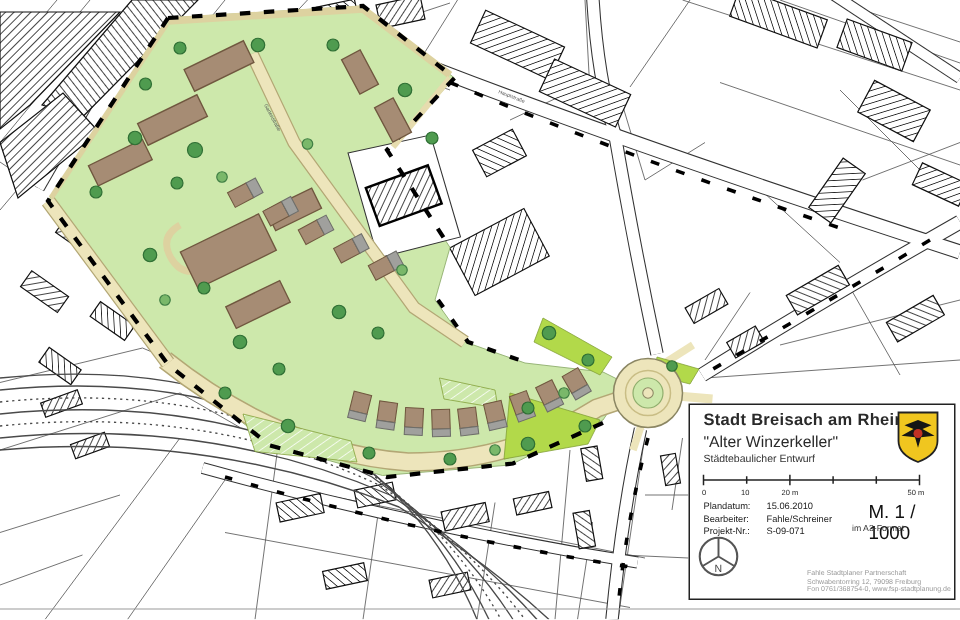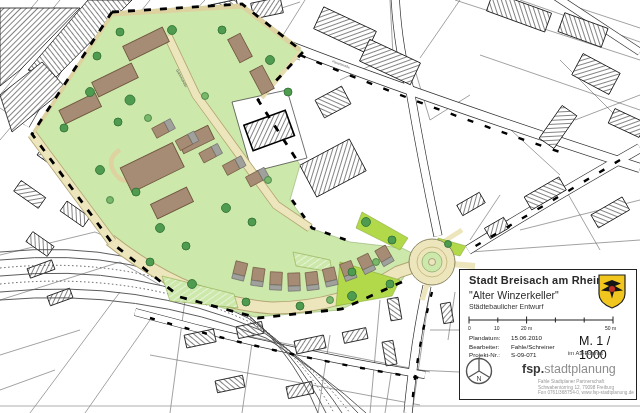--- a/index.html
+++ b/index.html
@@ -325,21 +325,20 @@
   </svg>
 
   <div class="tb-meta">
     <div><span class="lab">Plandatum:</span><span>15.06.2010</span></div>
     <div><span class="lab">Bearbeiter:</span><span>Fahle/Schreiner</span></div>
     <div><span class="lab">Projekt-Nr.:</span><span>S-09-071</span></div>
   </div>
   <div class="tb-m">M.  1 / 1000</div>
   <div class="tb-m-note">im A3-Format</div>
 
-  <div class="tb-logo"><span class="b">fsp.</span><span class="r">stadtplanung</span></div>
 
   <svg class="tb-north" width="30" height="30" viewBox="0 0 30 30">
     <circle cx="15" cy="15" r="12.5" fill="#fff" stroke="#555" stroke-width="1.4"></circle>
     <path d="M15,15 L15,2.5 M15,15 L4.2,21.5 M15,15 L25.8,21.5" stroke="#555" stroke-width="1.3" fill="none"></path>
     <text x="12.4" y="25" font-size="7" fill="#444" font-family="Liberation Sans, sans-serif">N</text>
   </svg>
 
   <div class="tb-firm">
     <div>Fahle Stadtplaner Partnerschaft</div>
     <div>Schwabentorring 12, 79098 Freiburg</div>

